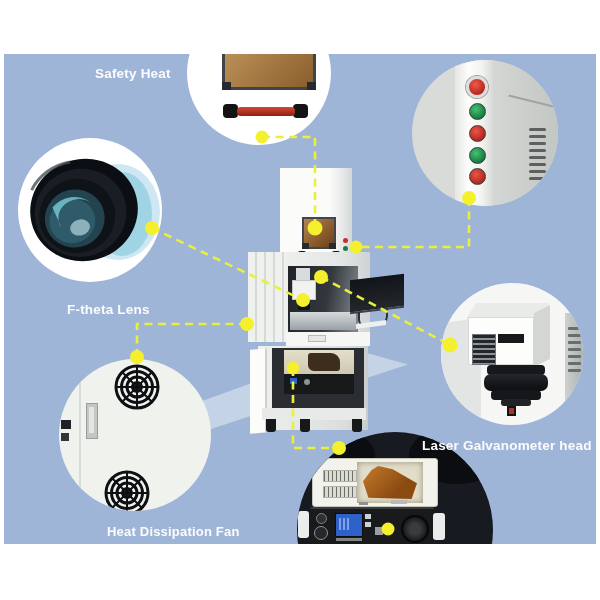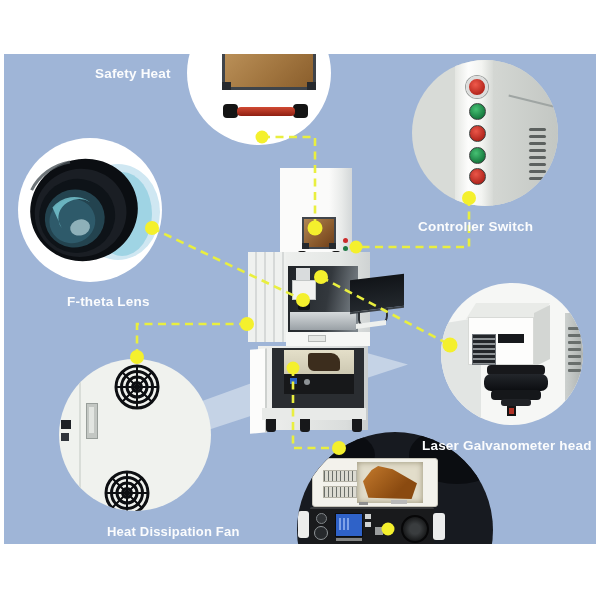--- a/index.html
+++ b/index.html
@@ -299,20 +299,19 @@
         <circle cx="450" cy="345" r="7.5"></circle>
       <circle cx="247" cy="324" r="7"></circle>
         <circle cx="137" cy="357" r="7"></circle>
       <circle cx="293" cy="368" r="6.5"></circle>
         <circle cx="339" cy="448" r="7"></circle>
       <circle cx="388" cy="529" r="6.5"></circle>
     </g>
   </svg>
 
   <div class="label" style="left:95px;top:66px;">Safety Heat</div>
-  <div class="label" style="left:418px;top:219px;">Controller Switch</div>
-  <div class="label" style="left:67px;top:294px;">F-theta Lens</div>
+  <div class="label" style="left:67px;top:302px;">F-theta Lens</div>
   <div class="label" style="left:422px;top:438px;">Laser Galvanometer head</div>
   <div class="label" style="left:107px;top:524px;font-size:13px;">Heat Dissipation Fan</div>
 
   <div class="band top"></div>
   <div class="band bottom"></div>
 </div>
 
 </body></html>

